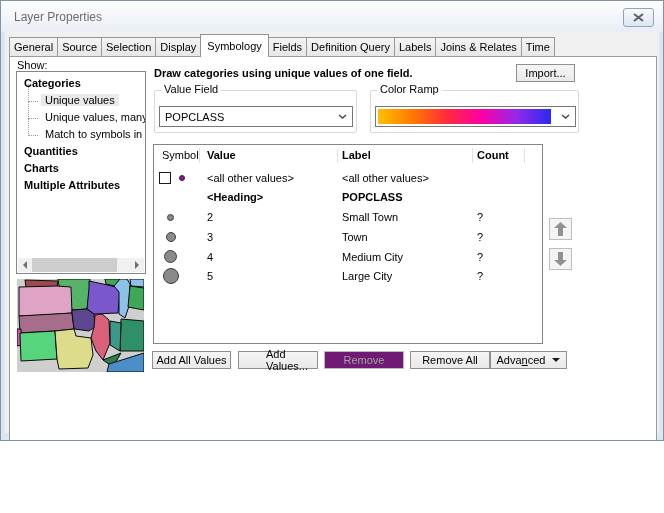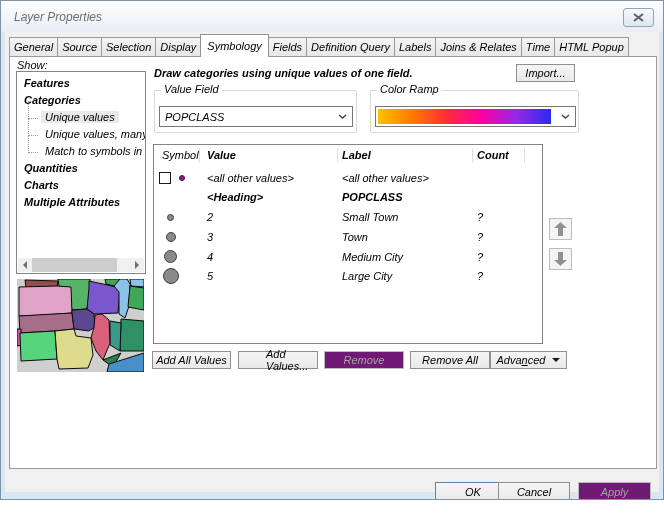--- a/index.html
+++ b/index.html
@@ -1,20 +1,20 @@
 <!DOCTYPE html>
 <html><head>
 <meta charset="utf-8">
 <style>
   * { box-sizing: border-box; margin: 0; padding: 0; }
   html,body { background:#ffffff; }
   body { font-family:"Liberation Sans", sans-serif; font-size:11px; color:#000; }
 
-  .dialog { position:relative; width:664px; height:500px; background:#d9e7f4;
-            border:1px solid #8093a5; overflow:hidden;font-style:italic; }
+  .dialog { position:relative; width:664px; height:441px; background:#d9e7f4;
+            border:1px solid #8093a5; overflow:hidden; }
 
   
   .titlebar { position:absolute; left:0; top:0; right:0; height:31px;
               background:linear-gradient(#fdfdfe,#e9eef4); }
   .window-title { position:absolute; left:13px; top:9px; font-size:12px; color:#6d6d6d; }
   .close-btn { position:absolute; right:9px; top:7px; width:31px; height:19px;
                background:linear-gradient(#f7fafc,#dde6ef); border:1px solid #8da4bd;
                border-radius:3px; display:flex; align-items:center; justify-content:center; }
   .dlg-body { position:absolute; left:4px; right:4px; top:31px; bottom:7px; background:#f0f0f0; }
 
@@ -132,29 +132,27 @@
     <span class="tab">General</span>
     <span class="tab">Source</span>
     <span class="tab">Selection</span>
     <span class="tab">Display</span>
     <span class="tab active">Symbology</span>
     <span class="tab">Fields</span>
     <span class="tab">Definition Query</span>
     <span class="tab">Labels</span>
     <span class="tab">Joins &amp; Relates</span>
     <span class="tab">Time</span>
-    <span class="tab">HTML Popup</span>
   </div>
 
   <div class="page"></div>
 
   <span class="abs show-label" style="z-index:2">Show:</span>
 
   <div class="abs tree">
-    <div class="tree-item">Features</div>
     <div class="tree-item">Categories</div>
     <div class="tree-item child selected"><span class="lbl">Unique values</span></div>
     <div class="tree-item child"><span class="lbl">Unique values, many</span></div>
     <div class="tree-item child"><span class="lbl">Match to symbols in a</span></div>
     <div class="tree-item">Quantities</div>
     <div class="tree-item">Charts</div>
     <div class="tree-item">Multiple Attributes</div>
     <div class="tree-hscroll">
       <div class="scroll-arrow left">
           <span class="tri-l"></span>

